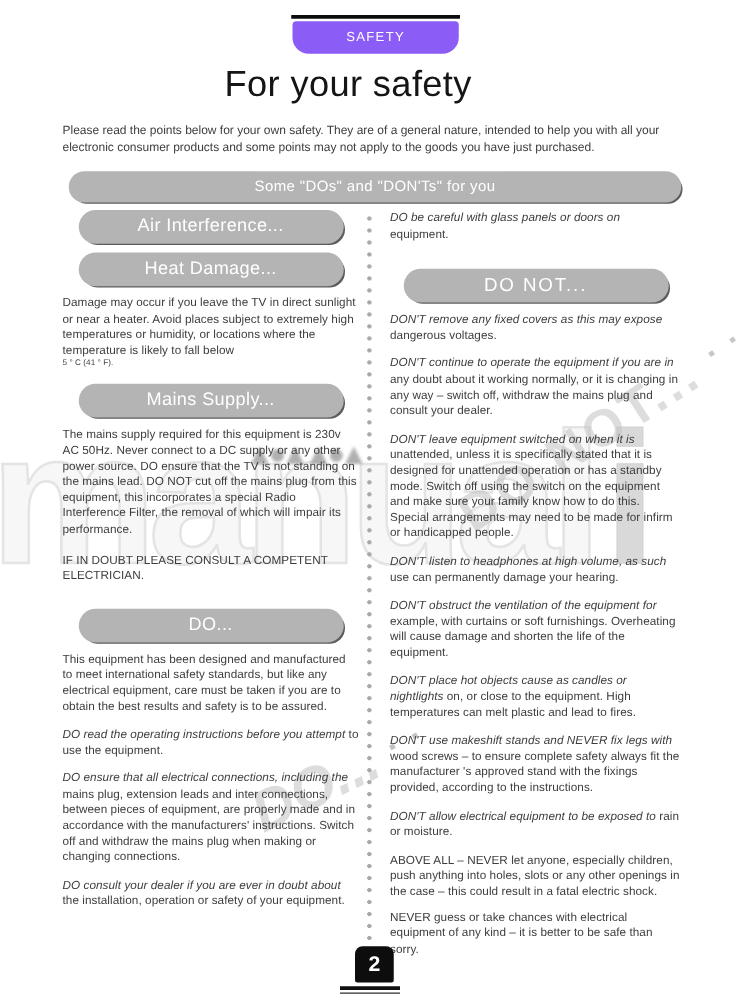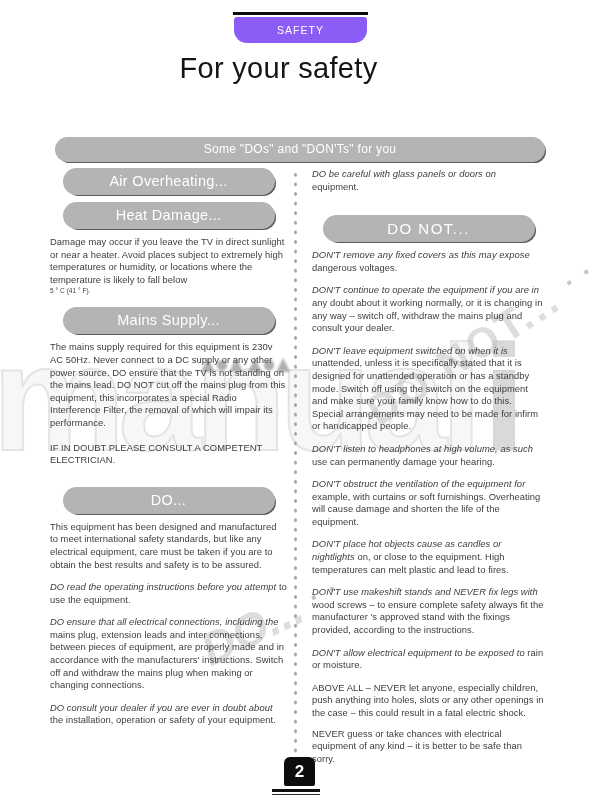--- a/index.html
+++ b/index.html
@@ -70,26 +70,27 @@
   <div class="wm-layer">
     <div class="wm-word"><span>manual</span><span class="wm-i">i</span></div>
     <div class="wm-smudge">▲●▲▲●▲</div>
     <div class="wm-donot"><span>DO NOT...</span> <span class="wm-marks">▪ ▪</span></div>
     <div class="wm-do"><span>DO...</span> <span class="wm-marks">▪ ▪</span></div>
   </div>
 
   <div class="tab-line z"></div>
   <div class="tab z">SAFETY</div>
   <h1 class="title z">For your safety</h1>
+  <p class="intro z">Please read the points below for your own safety. They are of a general nature, intended to help you with all your electronic consumer products and some points may not apply to the goods you have just purchased.</p>
   <div class="banner main-banner z">Some "DOs" and "DON'Ts" for you</div>
 
   <div class="divider"></div>
 
   <section class="col left">
-    <div class="banner sub">Air Overheating...</div>
+    <div class="banner sub">Air Interference...</div>
 
     <div class="banner sub">Heat Damage...</div>
     <p class="para gap14"><span>Damage may occur if you leave the TV in direct sunlight or near a heater. Avoid places subject to extremely high temperatures or humidity, or locations where the temperature is likely to fall below</span><span class="tiny">5 ° C (41 ° F).</span></p>
 
     <div class="banner sub">Mains Supply...</div>
     <p class="para gap14">The mains supply required for this equipment is 230v AC 50Hz. Never connect to a DC supply or any other power source. DO ensure that the TV is not standing on the mains lead. DO NOT cut off the mains plug from this equipment, this incorporates a special Radio Interference Filter, the removal of which will impair its performance.</p>
     <p class="para gap11">IF IN DOUBT PLEASE CONSULT A COMPETENT ELECTRICIAN.</p>
 
     <div class="banner sub">DO...</div>
     <p class="para">This equipment has been designed and manufactured to meet international safety standards, but like any electrical equipment, care must be taken if you are to obtain the best results and safety is to be assured.</p>

